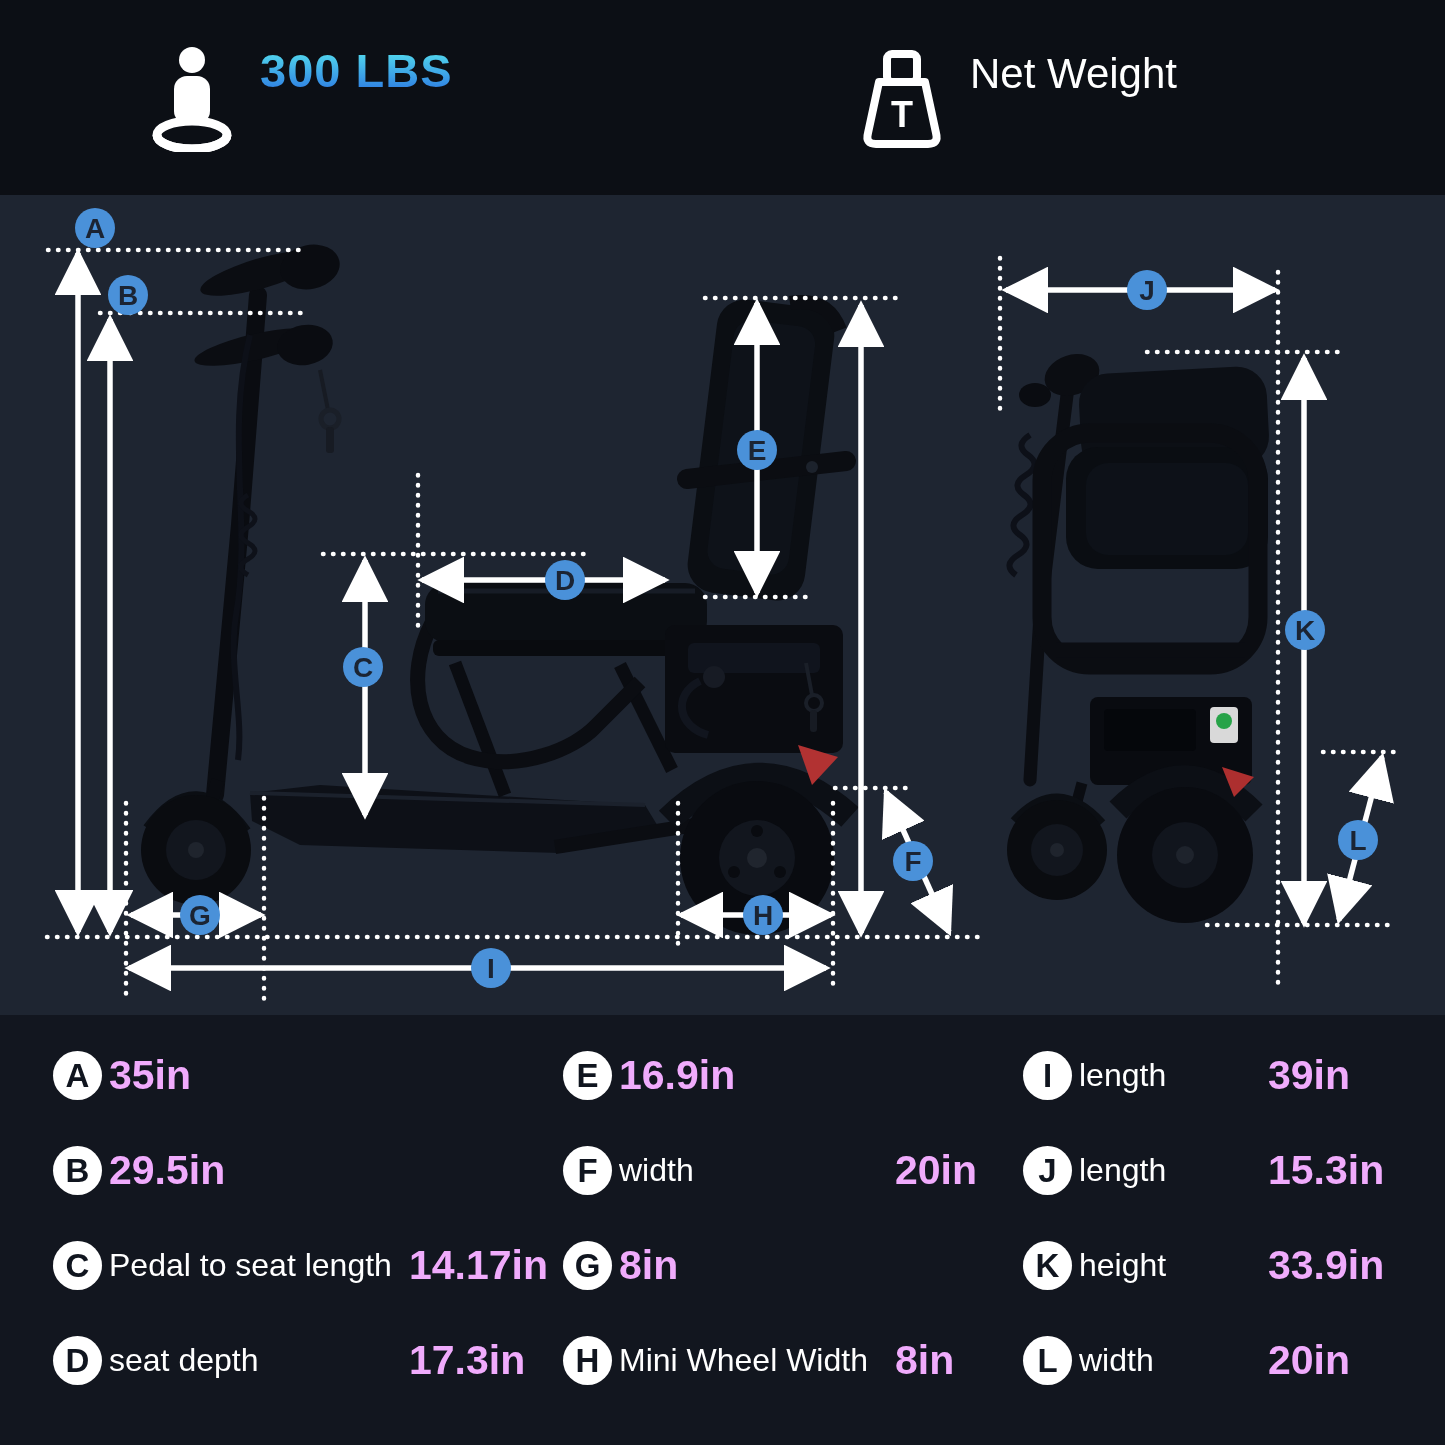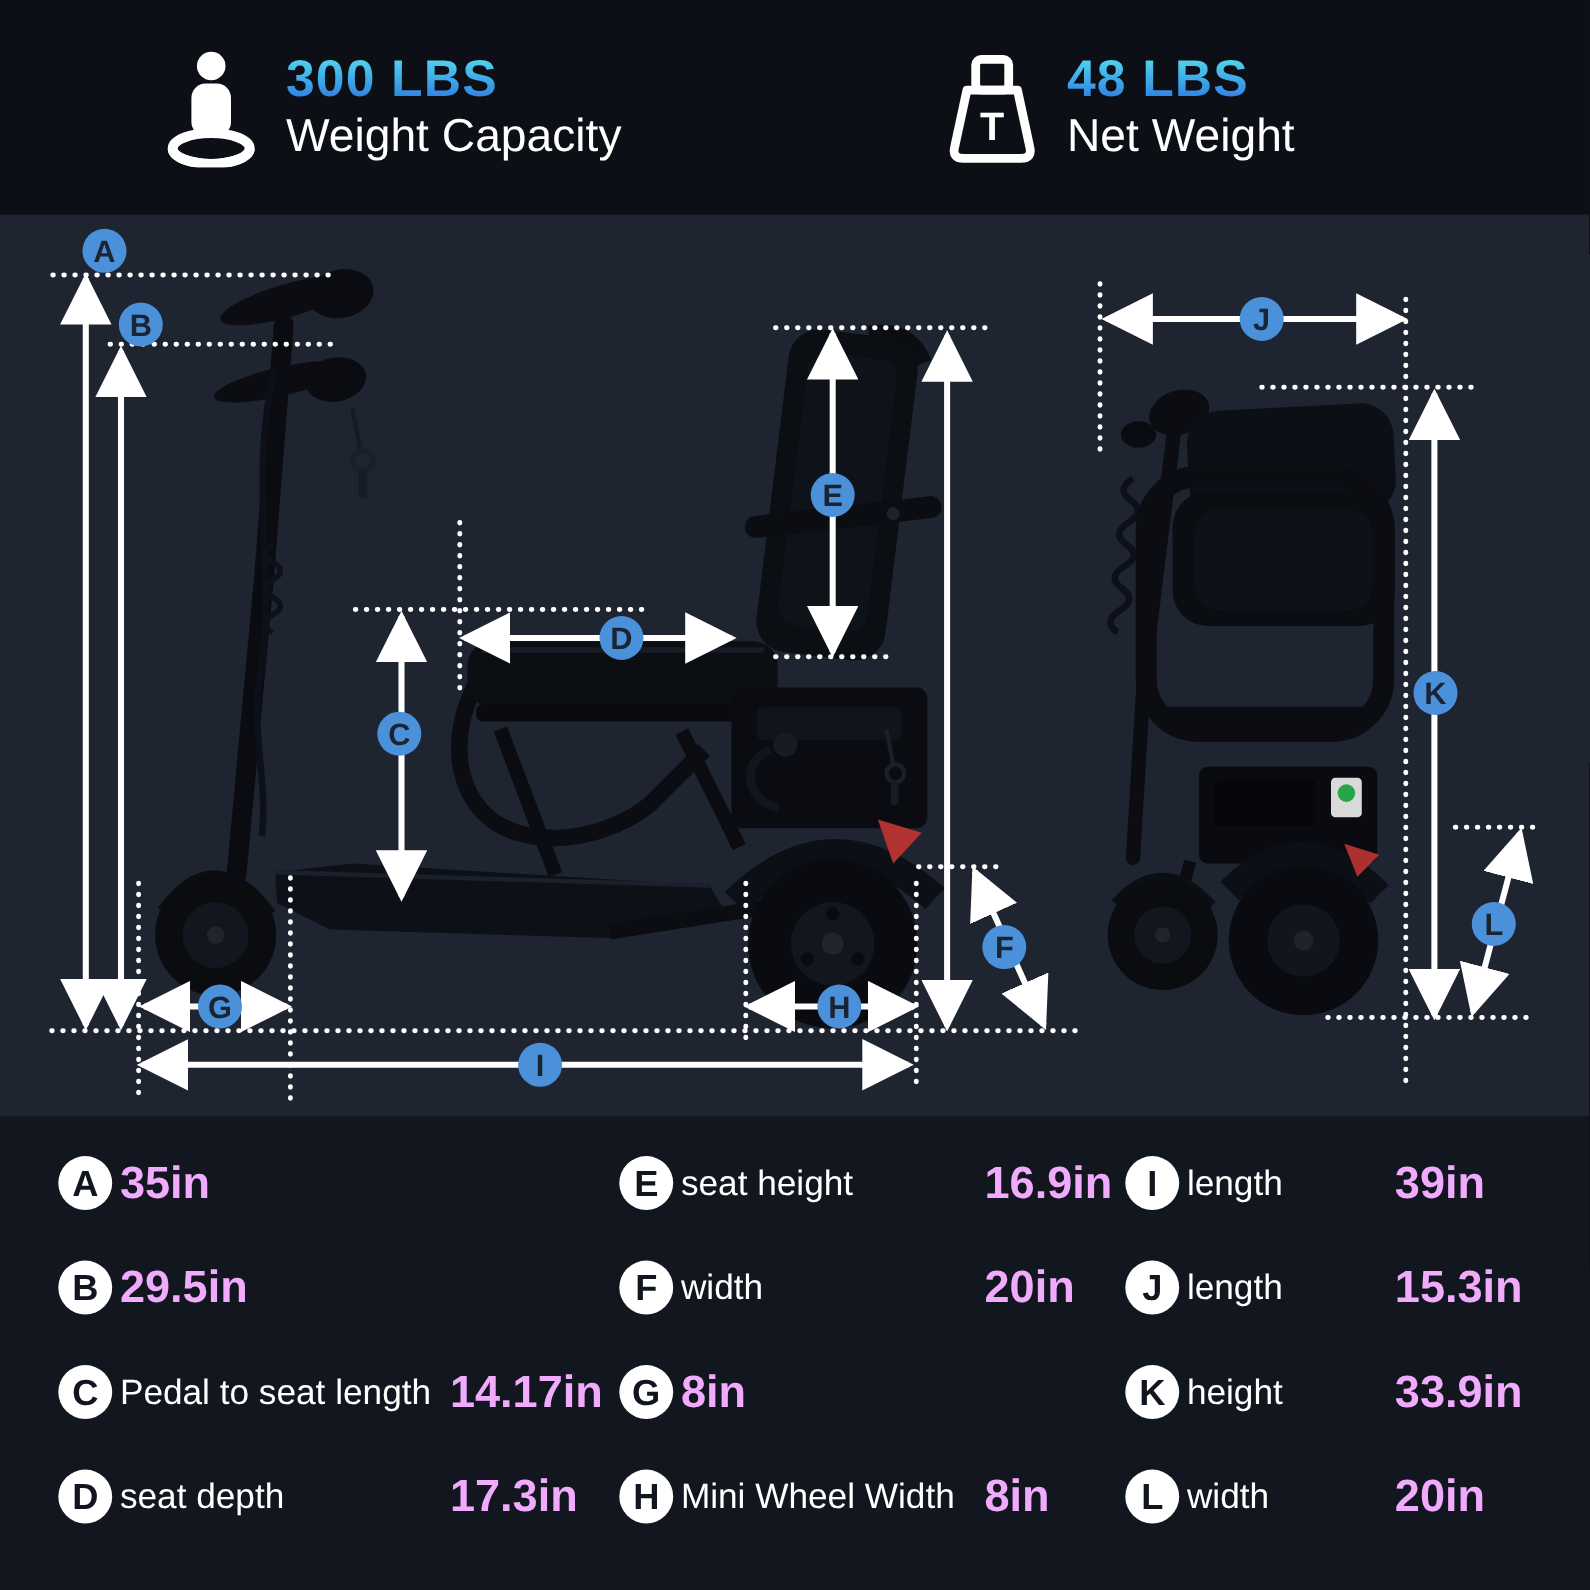--- a/index.html
+++ b/index.html
@@ -54,32 +54,30 @@
 
     <div class="hspec hspec-1">
       <svg class="hicon" viewBox="0 0 84 106">
         <ellipse cx="42" cy="89" rx="35" ry="14" fill="none" stroke="#ffffff" stroke-width="9"></ellipse>
         <rect x="24" y="30" width="36" height="48" rx="13" fill="#ffffff"></rect>
         <circle cx="42" cy="14" r="13" fill="#ffffff"></circle>
         <path d="M7,89 A35,14 0 0 0 77,89" fill="none" stroke="#ffffff" stroke-width="9"></path>
       </svg>
       <div>
         <div class="hvalue">300 LBS</div>
-        <div class="hlabel">Weight Capacity</div>
       </div>
     </div>
 
     <div class="hspec hspec-2">
       <svg class="hicon" viewBox="0 0 84 106">
         <rect x="27" y="8" width="30" height="28" rx="5" fill="none" stroke="#ffffff" stroke-width="8"></rect>
         <path d="M19,36 L65,36 L76,87 Q79,98 68,98 L16,98 Q5,98 8,87 Z" fill="none" stroke="#ffffff" stroke-width="8" stroke-linejoin="round"></path>
         <text x="42" y="81" text-anchor="middle" fill="#ffffff" font-size="36" font-weight="700" font-family="Liberation Sans, DejaVu Sans, sans-serif">T</text>
       </svg>
       <div>
-        <div class="hvalue">48 LBS</div>
         <div class="hlabel">Net Weight</div>
       </div>
     </div>
   </div>
 
   <div class="diagram">
     <svg width="1445" height="820" viewBox="0 0 1445 820">
       <defs>
         <marker id="ah" viewBox="0 0 10 10" refX="9" refY="5" markerWidth="8.5" markerHeight="8.5" orient="auto-start-reverse" markerUnits="strokeWidth">
           <path d="M0,0 L10,5 L0,10 Z" fill="#ffffff"></path>
@@ -271,21 +269,20 @@
       <div class="spec-row">
         <span class="spec-badge">D</span>
         <span class="spec-label">seat depth</span>
         <span class="spec-value">17.3in</span>
       </div>
     </div>
 
     <div class="tcol tcol-2">
       <div class="spec-row">
         <span class="spec-badge">E</span>
-        <span class="spec-label">seat height</span>
         <span class="spec-value">16.9in</span>
       </div>
       <div class="spec-row">
         <span class="spec-badge">F</span>
         <span class="spec-label">width</span>
         <span class="spec-value">20in</span>
       </div>
       <div class="spec-row">
         <span class="spec-badge">G</span>
         <span class="spec-value">8in</span>

